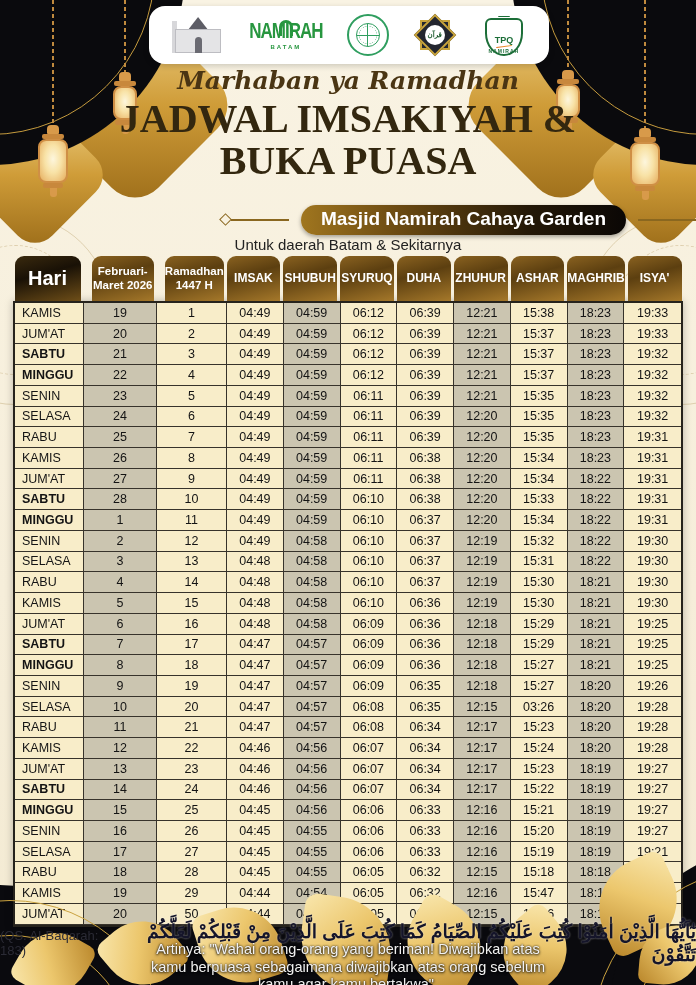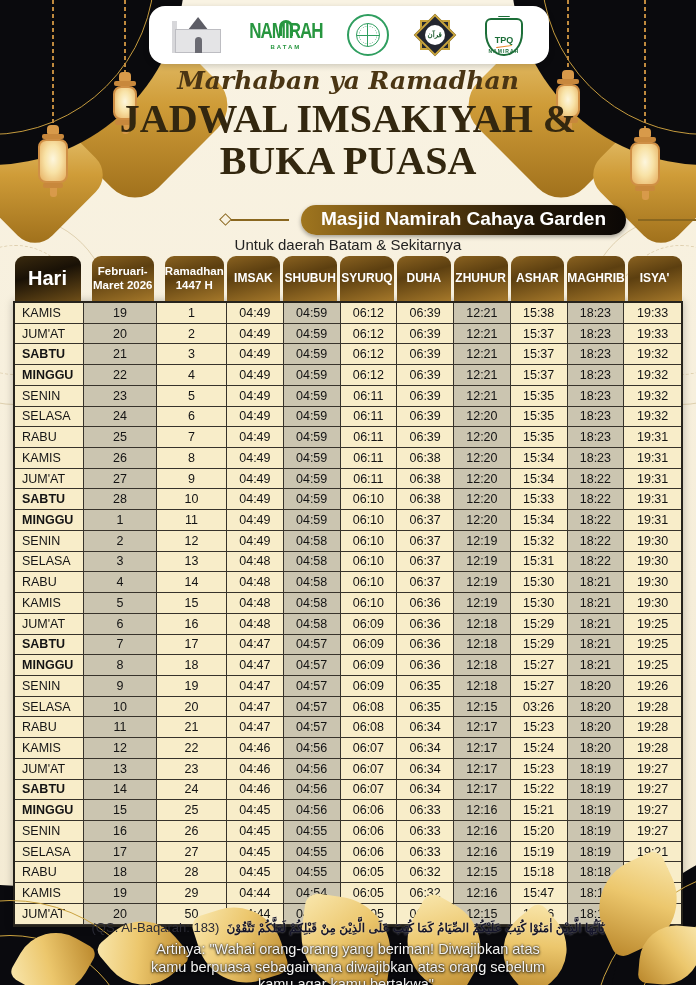--- a/index.html
+++ b/index.html
@@ -150,21 +150,21 @@
   .p2 { width:92px;height:92px; left:300px; top:898px; transform:rotate(8deg); }
   .p3 { width:80px;height:80px; left:404px; top:905px; transform:rotate(30deg); }
   .p4 { width:70px;height:70px; left:108px; top:918px; transform:rotate(-40deg); }
   .p5 { width:70px;height:70px; left:500px; top:915px; transform:rotate(50deg); }
   .p6 { width:66px;height:66px; left:20px;  top:930px; transform:rotate(-60deg); }
   .p7 { width:84px;height:84px; left:596px; top:862px; transform:rotate(65deg); }
   .p8 { width:60px;height:60px; left:640px; top:925px; transform:rotate(95deg); }
   .footer-arabic { position:absolute; top:920px; left:0; width:100%; display:flex; align-items:center;
     justify-content:center; gap:7px; z-index:4; }
   .footer-arabic .qs { font-size:13px; color:#2b2b35; }
-  .footer-arabic .ar { font-size:12px; color:#15152a; font-weight:700;
+  .footer-arabic .ar { font-size:19px; color:#15152a; font-weight:700;
     text-shadow:0 0 2px rgba(255,255,255,.5); direction:rtl; }
   .footer-trans { position:absolute; top:941px; left:138px; width:420px; text-align:center;
     font-size:14.5px; line-height:1.22; color:#f2f2f2; z-index:4;
     text-shadow:0 1px 3px rgba(0,0,0,.9), 0 0 2px rgba(0,0,0,.8); }
 </style>
 </head>
 <body>
 
 <div class="page">
 

